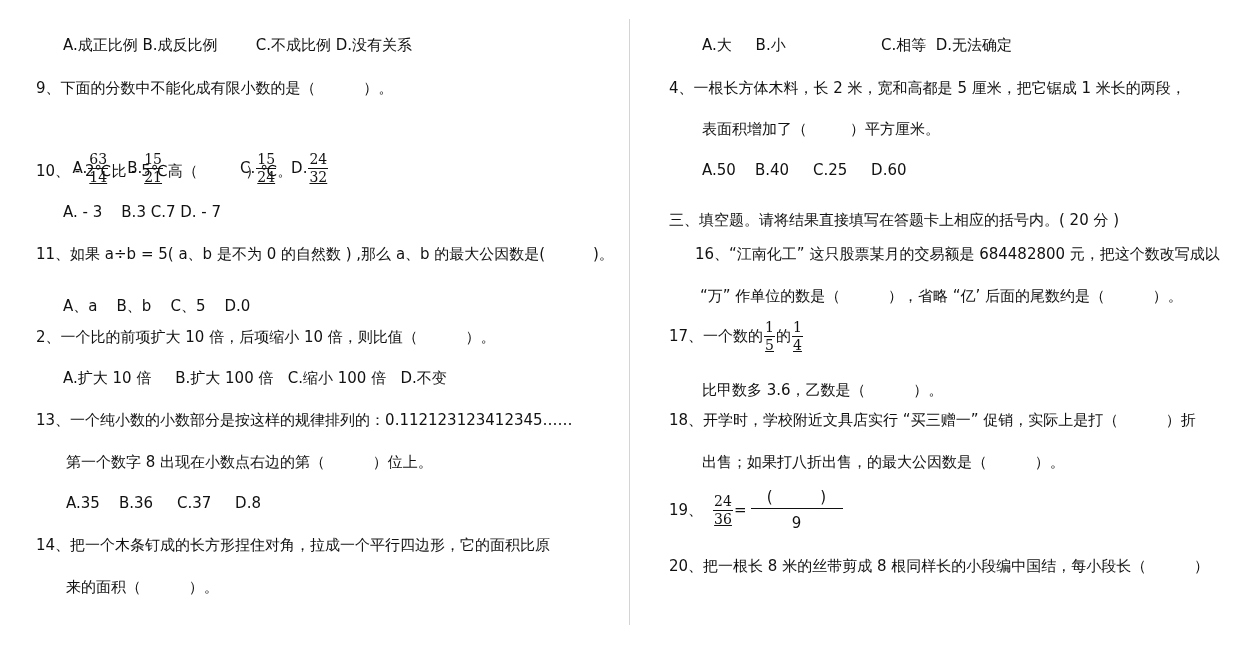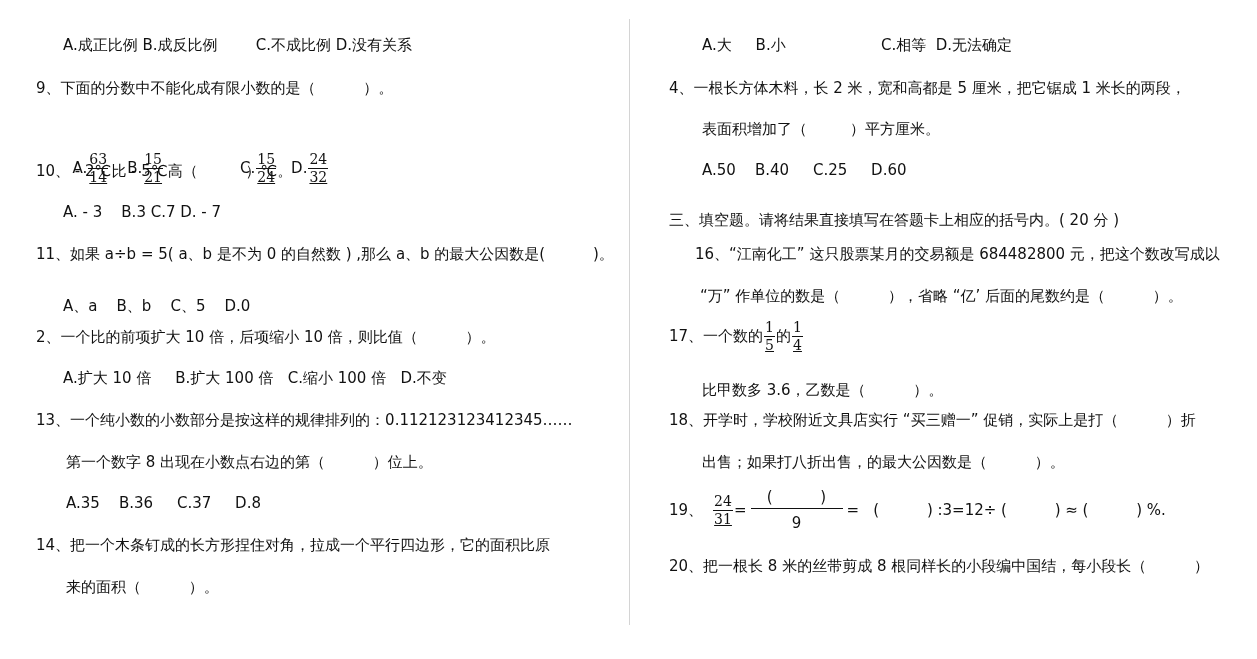--- a/index.html
+++ b/index.html
@@ -66,15 +66,15 @@
 
 <div class="ln" style="left:669px; top:244px;margin-left:26px;">16、“江南化工” 这只股票某月的交易额是 684482800 元，把这个数改写成以</div>
 <div class="ln" style="left:700px; top:286px;">“万” 作单位的数是（          ），省略 “亿’ 后面的尾数约是（          ）。</div>
 
 <div class="ln" style="left:669px; top:316px; line-height:40px;"><span>17、一个数的</span><span class="frac"><span class="num">1</span><span class="den">5</span></span><span>的</span><span class="frac"><span class="num">1</span><span class="den">4</span></span></div>
 <div class="ln" style="left:702px; top:368px;margin-top:12px;">比甲数多 3.6，乙数是（          ）。</div>
 
 <div class="ln" style="left:669px; top:410px;">18、开学时，学校附近文具店实行 “买三赠一” 促销，实际上是打（          ）折</div>
 <div class="ln" style="left:702px; top:452px;">出售；如果打八折出售，的最大公因数是（          ）。</div>
 
-<div class="ln" style="left:669px; top:485px; line-height:50px;"><span>19、</span><span class="frac" style="margin-left:10px"><span class="num">24</span><span class="den">31</span></span><span>=</span><span class="big-frac"><span class="num">(          )</span><span class="den">9</span></span><span>=   (          ) :3=12÷ (          ) ≈ (          ) %.</span></div>
+<div class="ln" style="left:669px; top:485px; line-height:50px;"><span>19、</span><span class="frac" style="margin-left:10px"><span class="num">24</span><span class="den">36</span></span><span>=</span><span class="big-frac"><span class="num">(          )</span><span class="den">9</span></span></div>
 
 <div class="ln" style="left:669px; top:556px;">20、把一根长 8 米的丝带剪成 8 根同样长的小段编中国结，每小段长（          ）</div>
 
 </body></html>

